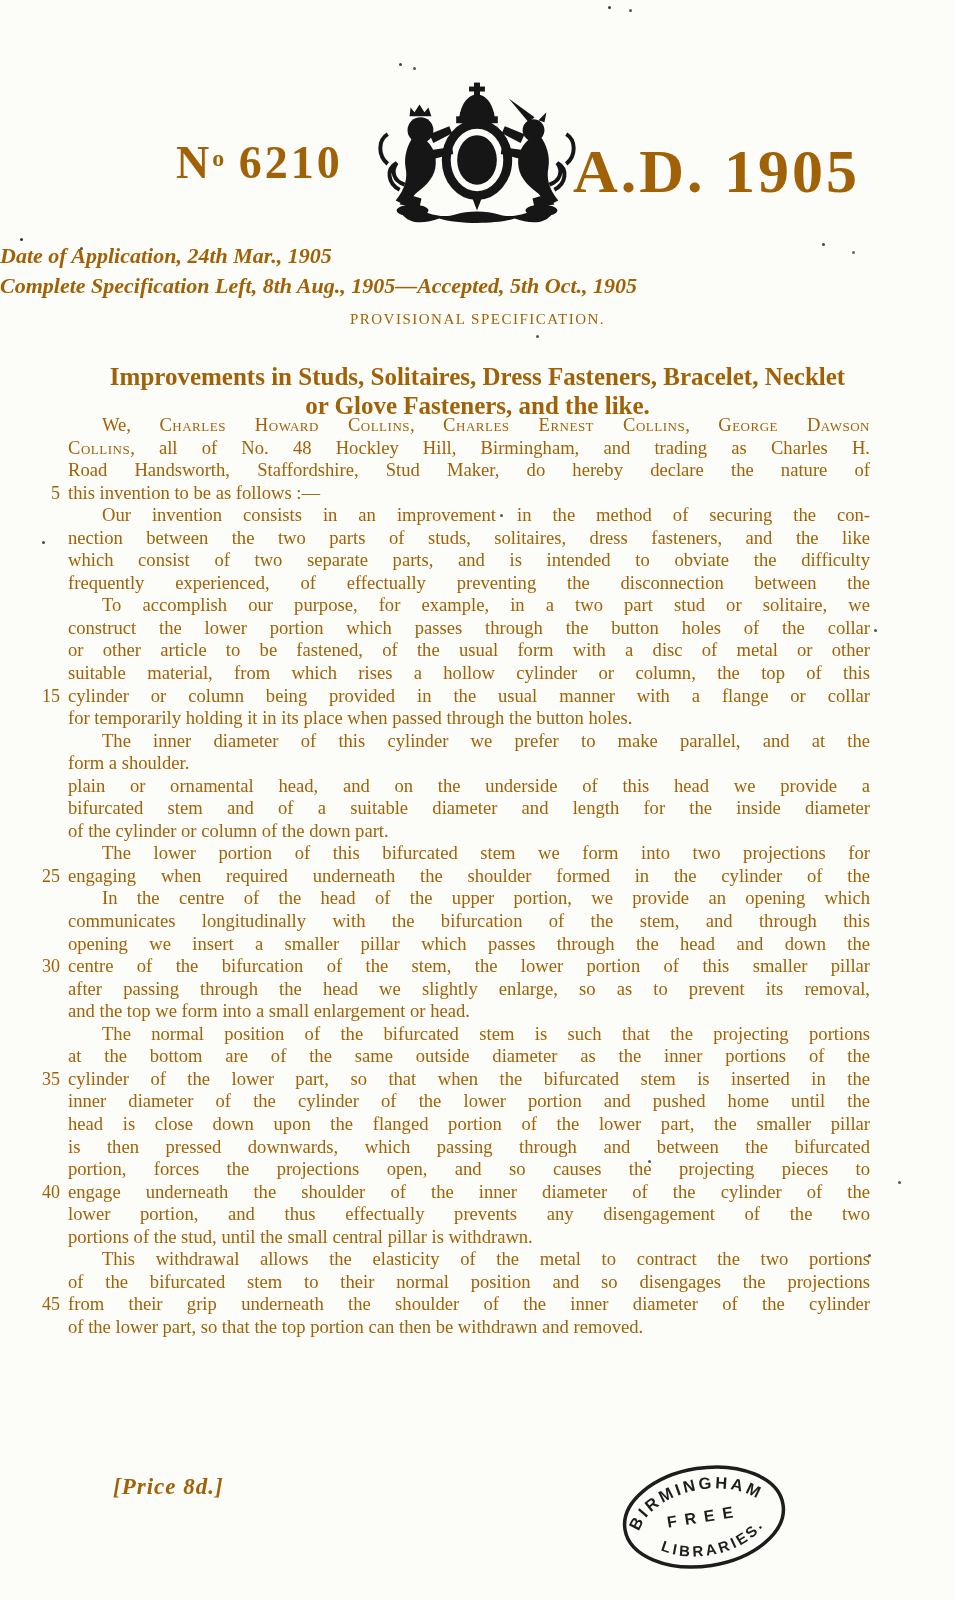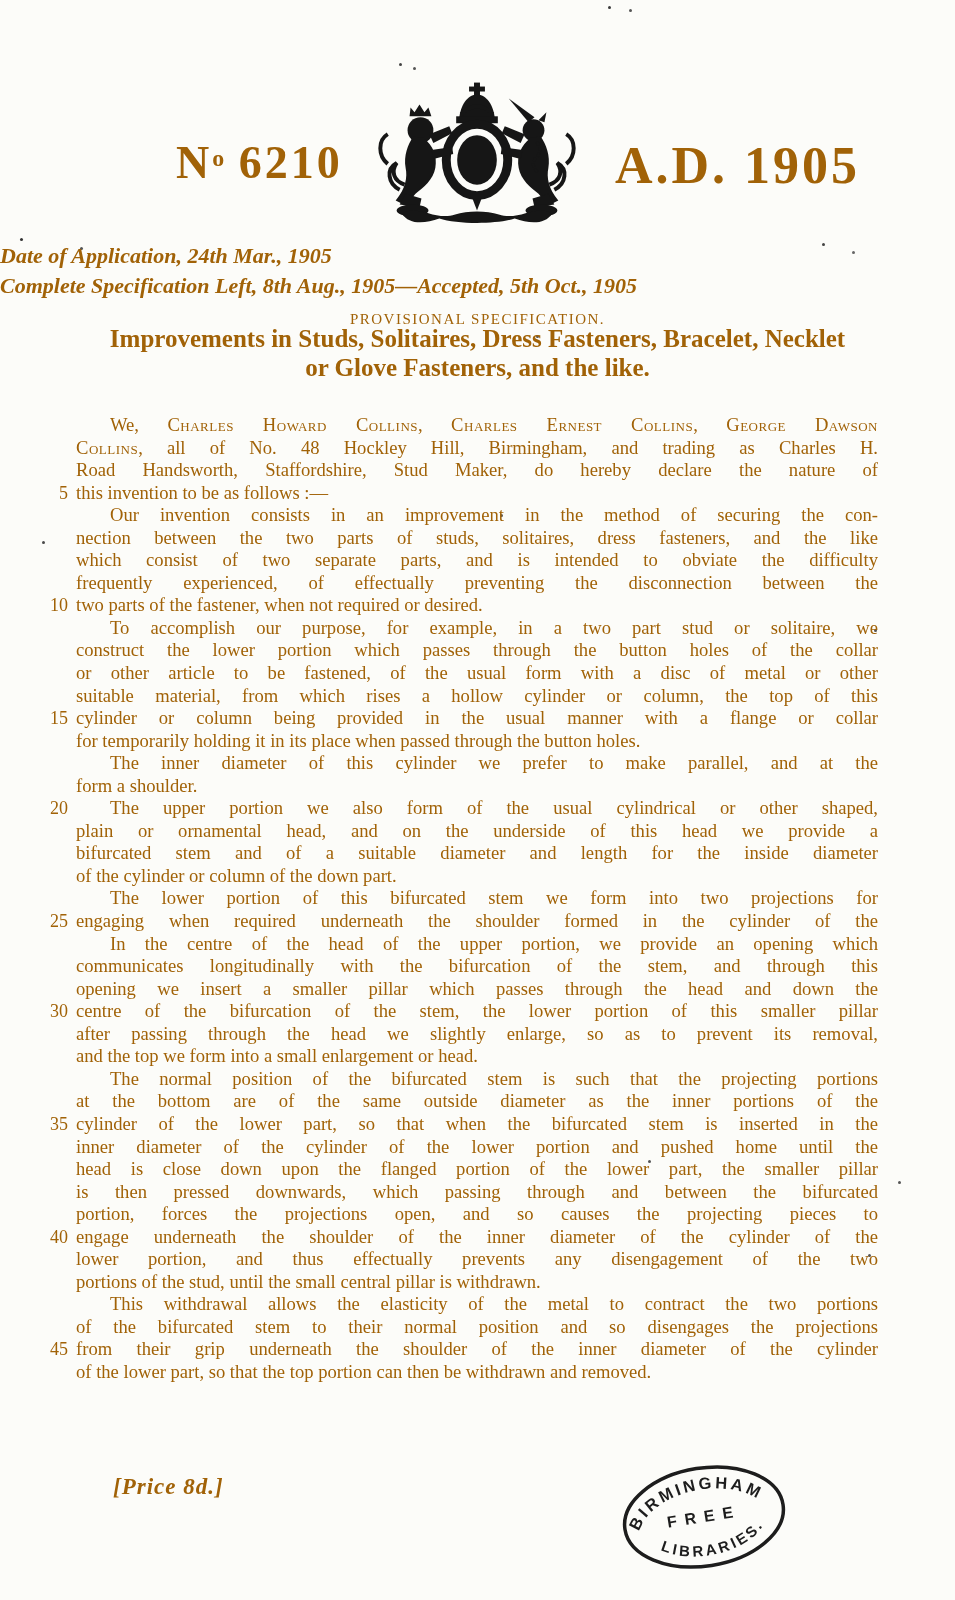--- a/index.html
+++ b/index.html
@@ -9,41 +9,41 @@
     font-family:"Liberation Serif", serif;
   }
   
   .header-number {
     position:absolute; left:176px; top:136px;
     font-size:46px; font-weight:bold; letter-spacing:3px; white-space:nowrap;
   }
   .nsup { font-size:0.52em; vertical-align:0.5em; letter-spacing:0; }
   .header-year {
     position:absolute; right:95px; top:136px;
-    font-size:52px; font-weight:bold; letter-spacing:3px; white-space:nowrap;
+    font-size:62px; font-weight:bold; letter-spacing:3px; white-space:nowrap;
   }
   .arms { position:absolute; left:358px; top:72px; }
   .arms path, .arms rect, .arms circle, .arms ellipse { fill:#161616; }
   .arms .ln { fill:none; stroke:#161616; }
   
   .dates {
     position:absolute; top:241px; left:0; width:100%; text-align:left;
     font-style:italic; font-weight:bold; font-size:22px; line-height:30px;
   }
   .section-heading {
     position:absolute; top:311px; left:0; width:100%; text-align:center;
     font-size:15px; letter-spacing:1.5px;
   }
   .doc-title {
-    position:absolute; top:324px; left:0; width:100%; text-align:center;
+    position:absolute; top:362px; left:0; width:100%; text-align:center;
     font-size:25px; font-weight:bold; line-height:29px;
   }
   
   .body-text {
-    position:absolute; left:76px; top:414px; width:802px;
+    position:absolute; left:68px; top:414px; width:802px;
     font-size:18.6px; line-height:22.55px;
   }
   .bline { position:relative; }
   .lnum {
     position:absolute; left:-46px; top:0; width:38px; text-align:right;
     font-size:18px;
   }
   .ltext { text-align:justify; text-align-last:justify; }
   .bline.pend .ltext { text-align-last:auto; }
   .bline.pstart .ltext { text-indent:34px; }
@@ -147,24 +147,20 @@
       </div>
       <div class="bline">
         <div class="ltext"><span>nection between the two parts of studs, solitaires, dress fasteners, and the like</span></div>
       </div>
       <div class="bline">
         <div class="ltext"><span>which consist of two separate parts, and is intended to obviate the difficulty</span></div>
       </div>
       <div class="bline">
         <div class="ltext"><span>frequently experienced, of effectually preventing the disconnection between the</span></div>
       </div>
-      <div class="bline pend">
-        <span class="lnum">10</span>
-        <div class="ltext"><span>two parts of the fastener, when not required or desired.</span></div>
-      </div>
       <div class="bline pstart">
         <div class="ltext"><span>To accomplish our purpose, for example, in a two part stud or solitaire, we</span></div>
       </div>
       <div class="bline">
         <div class="ltext"><span>construct the lower portion which passes through the button holes of the collar</span></div>
       </div>
       <div class="bline">
         <div class="ltext"><span>or other article to be fastened, of the usual form with a disc of metal or other</span></div>
       </div>
       <div class="bline">
@@ -175,24 +171,20 @@
         <div class="ltext"><span>cylinder or column being provided in the usual manner with a flange or collar</span></div>
       </div>
       <div class="bline pend">
         <div class="ltext"><span>for temporarily holding it in its place when passed through the button holes.</span></div>
       </div>
       <div class="bline pstart">
         <div class="ltext"><span>The inner diameter of this cylinder we prefer to make parallel, and at the</span></div>
       </div>
       <div class="bline pend">
         <div class="ltext"><span>form a shoulder.</span></div>
-      </div>
-      <div class="bline pstart">
-        <span class="lnum">20</span>
-        <div class="ltext"><span>The upper portion we also form of the usual cylindrical or other shaped,</span></div>
       </div>
       <div class="bline">
         <div class="ltext"><span>plain or ornamental head, and on the underside of this head we provide a</span></div>
       </div>
       <div class="bline">
         <div class="ltext"><span>bifurcated stem and of a suitable diameter and length for the inside diameter</span></div>
       </div>
       <div class="bline pend">
         <div class="ltext"><span>of the cylinder or column of the down part.</span></div>
       </div>

